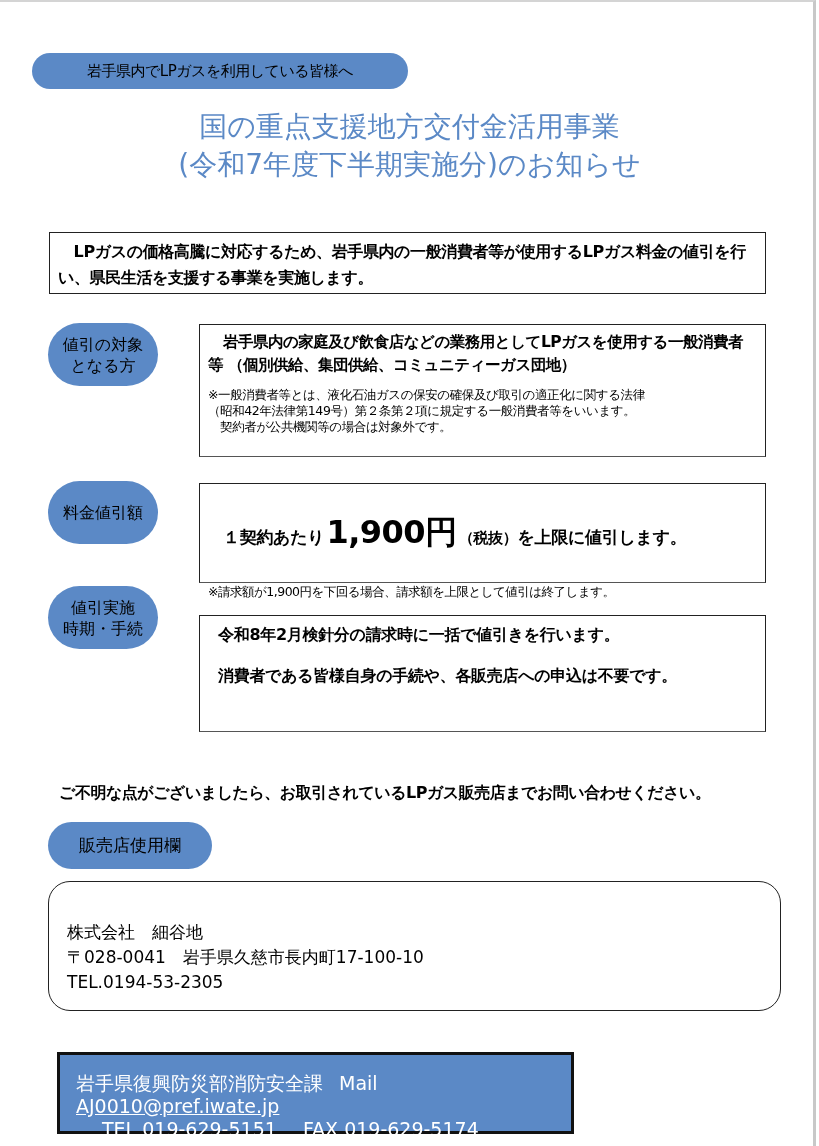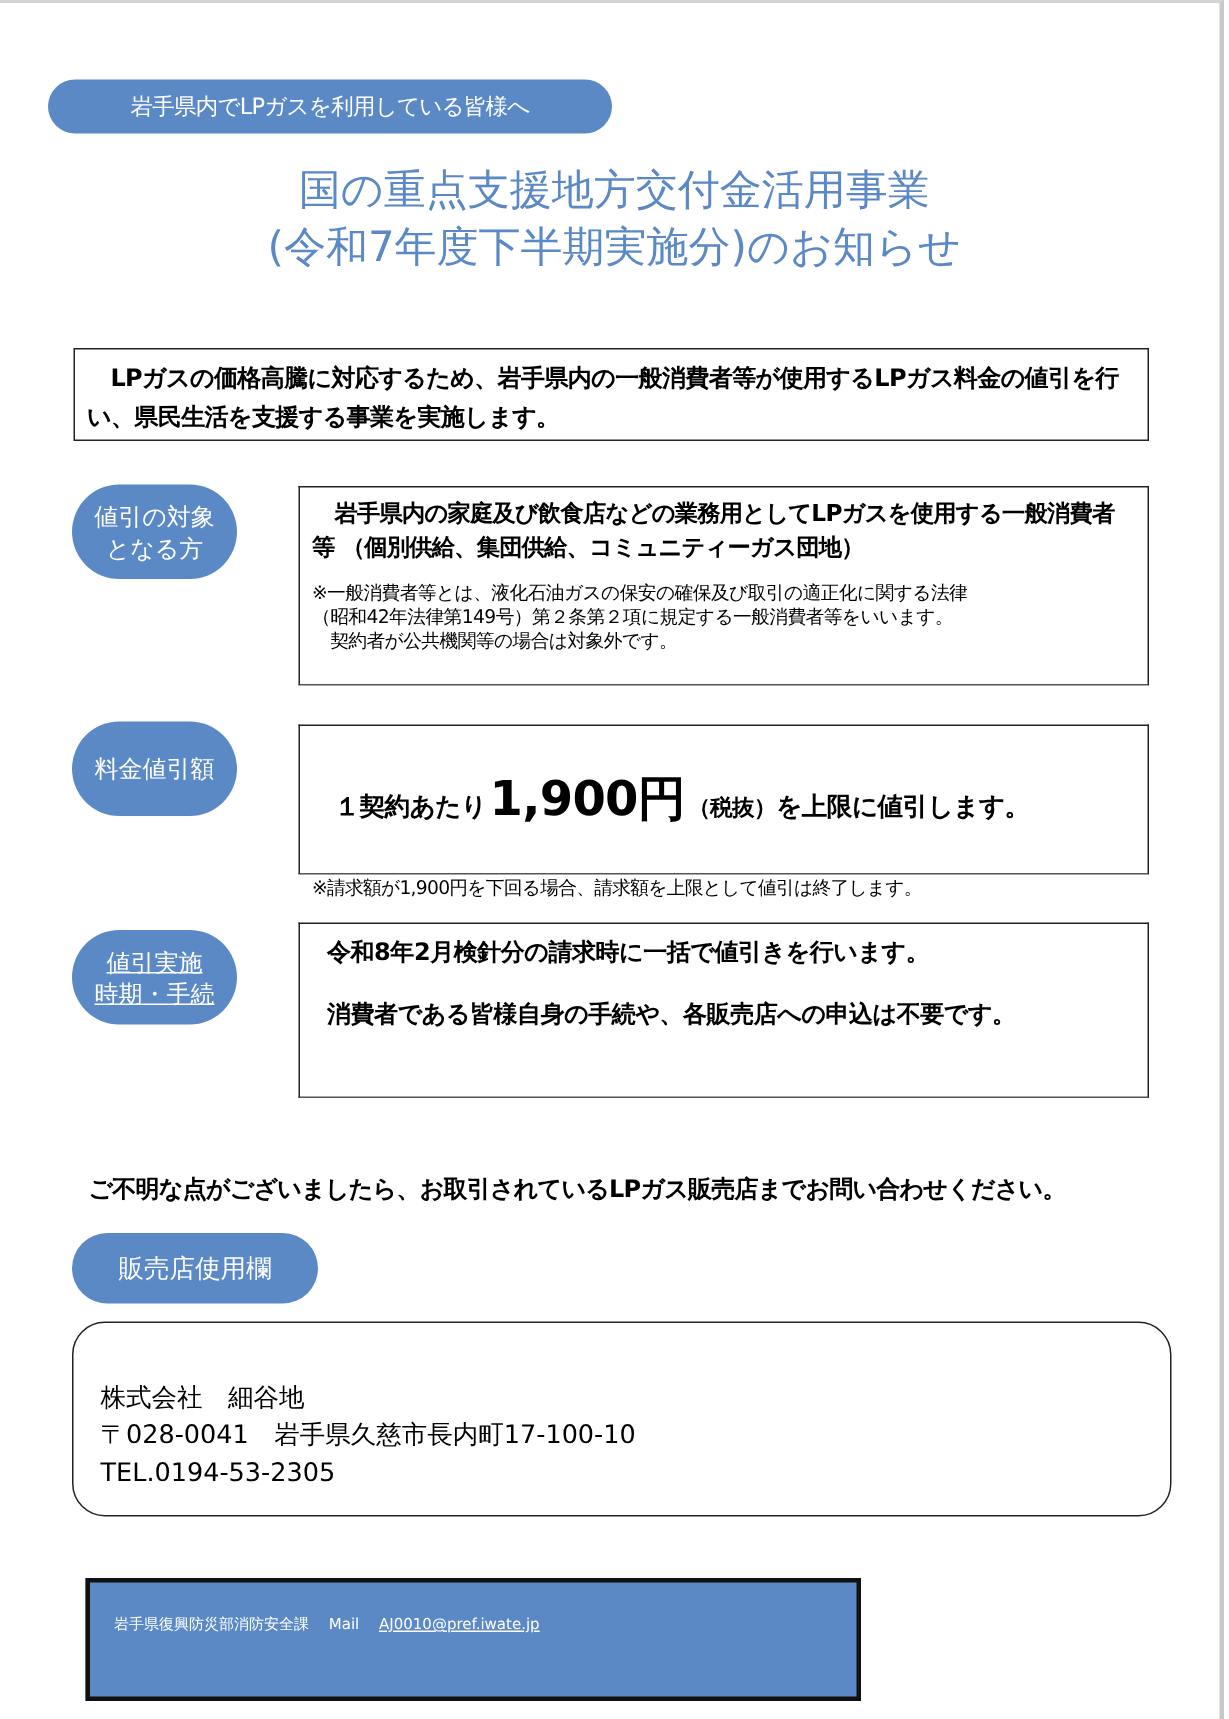--- a/index.html
+++ b/index.html
@@ -5,21 +5,21 @@
     html, body { margin: 0; padding: 0; }
     body {
       width: 819px; height: 1146px; background: #ffffff; position: relative; overflow: hidden;
       font-family: "DejaVu Sans", "Liberation Sans", sans-serif; color: #000;
     }
     .page-border {
       position: absolute; left: 0; top: 0; width: 816px; height: 1146px;
       border-top: 2px solid #d4d4d4; border-right: 3px solid #c8c8c8; box-sizing: border-box;
     }
     .pill {
-      position: absolute; background: #5b89c6; color: #ffffff; border-radius: 40px;
+      position: absolute; background: #5b89c6; color: #000000; border-radius: 40px;
       display: flex; align-items: center; justify-content: center; text-align: center;
       box-sizing: border-box;
     }
     .pill-top { left: 32px; top: 53px; width: 376px; height: 36px; font-size: 15px; letter-spacing: -0.5px; }
     .pill-side { width: 110px; height: 63px; font-size: 16px; line-height: 21px; left: 48px; text-align: center; }
     .title {
       position: absolute; left: 0; width: 819px; top: 108px; text-align: center;
       color: #5b89c6; font-weight: normal; font-size: 28px; line-height: 38px; letter-spacing: 0px;
     }
     .title div { white-space: nowrap; }
@@ -48,21 +48,21 @@
     }
     .pill-shop { left: 48px; top: 822px; width: 164px; height: 47px; font-size: 17px; }
     .shop-box {
       position: absolute; left: 48px; top: 881px; width: 733px; height: 130px;
       border: 1.5px solid #222; border-radius: 22px; box-sizing: border-box;
       padding: 38px 0 0 18px; font-size: 17px; line-height: 25px;
     }
     .contact-box {
       position: absolute; left: 57px; top: 1052px; width: 517px; height: 82px;
       background: #5b89c6; border: 3px solid #111; box-sizing: border-box;
-      color: #fff; padding: 17px 0 0 16px; font-size: 10px; line-height: 23px;
+      color: #fff; padding: 17px 0 0 16px; font-size: 19px; line-height: 23px;
     }
     .contact-box .l2 { padding-left: 26px; }
     .contact-box .mail-link { color: #fff; text-decoration: underline; }
     .contact-box .sp { display: inline-block; width: 10px; }
   </style>
 </head>
 <body>
 
 <div class="page-border"></div>
 
@@ -100,21 +100,21 @@
 <div class="box b2">
   <div class="main">
     <span>１契約あたり</span>
     <span class="big">1,900円</span>
     <span class="tax">（税抜）</span>
     <span>を上限に値引します。</span>
   </div>
   <div class="note">※請求額が1,900円を下回る場合、請求額を上限として値引は終了します。</div>
 </div>
 
-<div class="pill pill-side" style="top:620px;text-decoration:underline;">
+<div class="pill pill-side" style="top:586px;">
   <div>
     <div>値引実施</div>
     <div>時期・手続</div>
   </div>
 </div>
 <div class="box b3">
   <div class="line">令和8年2月検針分の請求時に一括で値引きを行います。</div>
   <div class="line">消費者である皆様自身の手続や、各販売店への申込は不要です。</div>
 </div>
 
@@ -129,13 +129,17 @@
   <div>〒028-0041　岩手県久慈市長内町17-100-10</div>
   <div>TEL.0194-53-2305</div>
 </div>
 
 <div class="contact-box">
   <div>
     <span>岩手県復興防災部消防安全課</span><span class="sp"></span>
     <span>Mail</span><span class="sp"></span>
     <a class="mail-link">AJ0010@pref.iwate.jp</a>
   </div>
+  <div class="l2">
+    <span>TEL 019-629-5151</span><span class="sp"></span><span class="sp"></span>
+    <span>FAX 019-629-5174</span>
+  </div>
 </div>
 
 </body></html>

